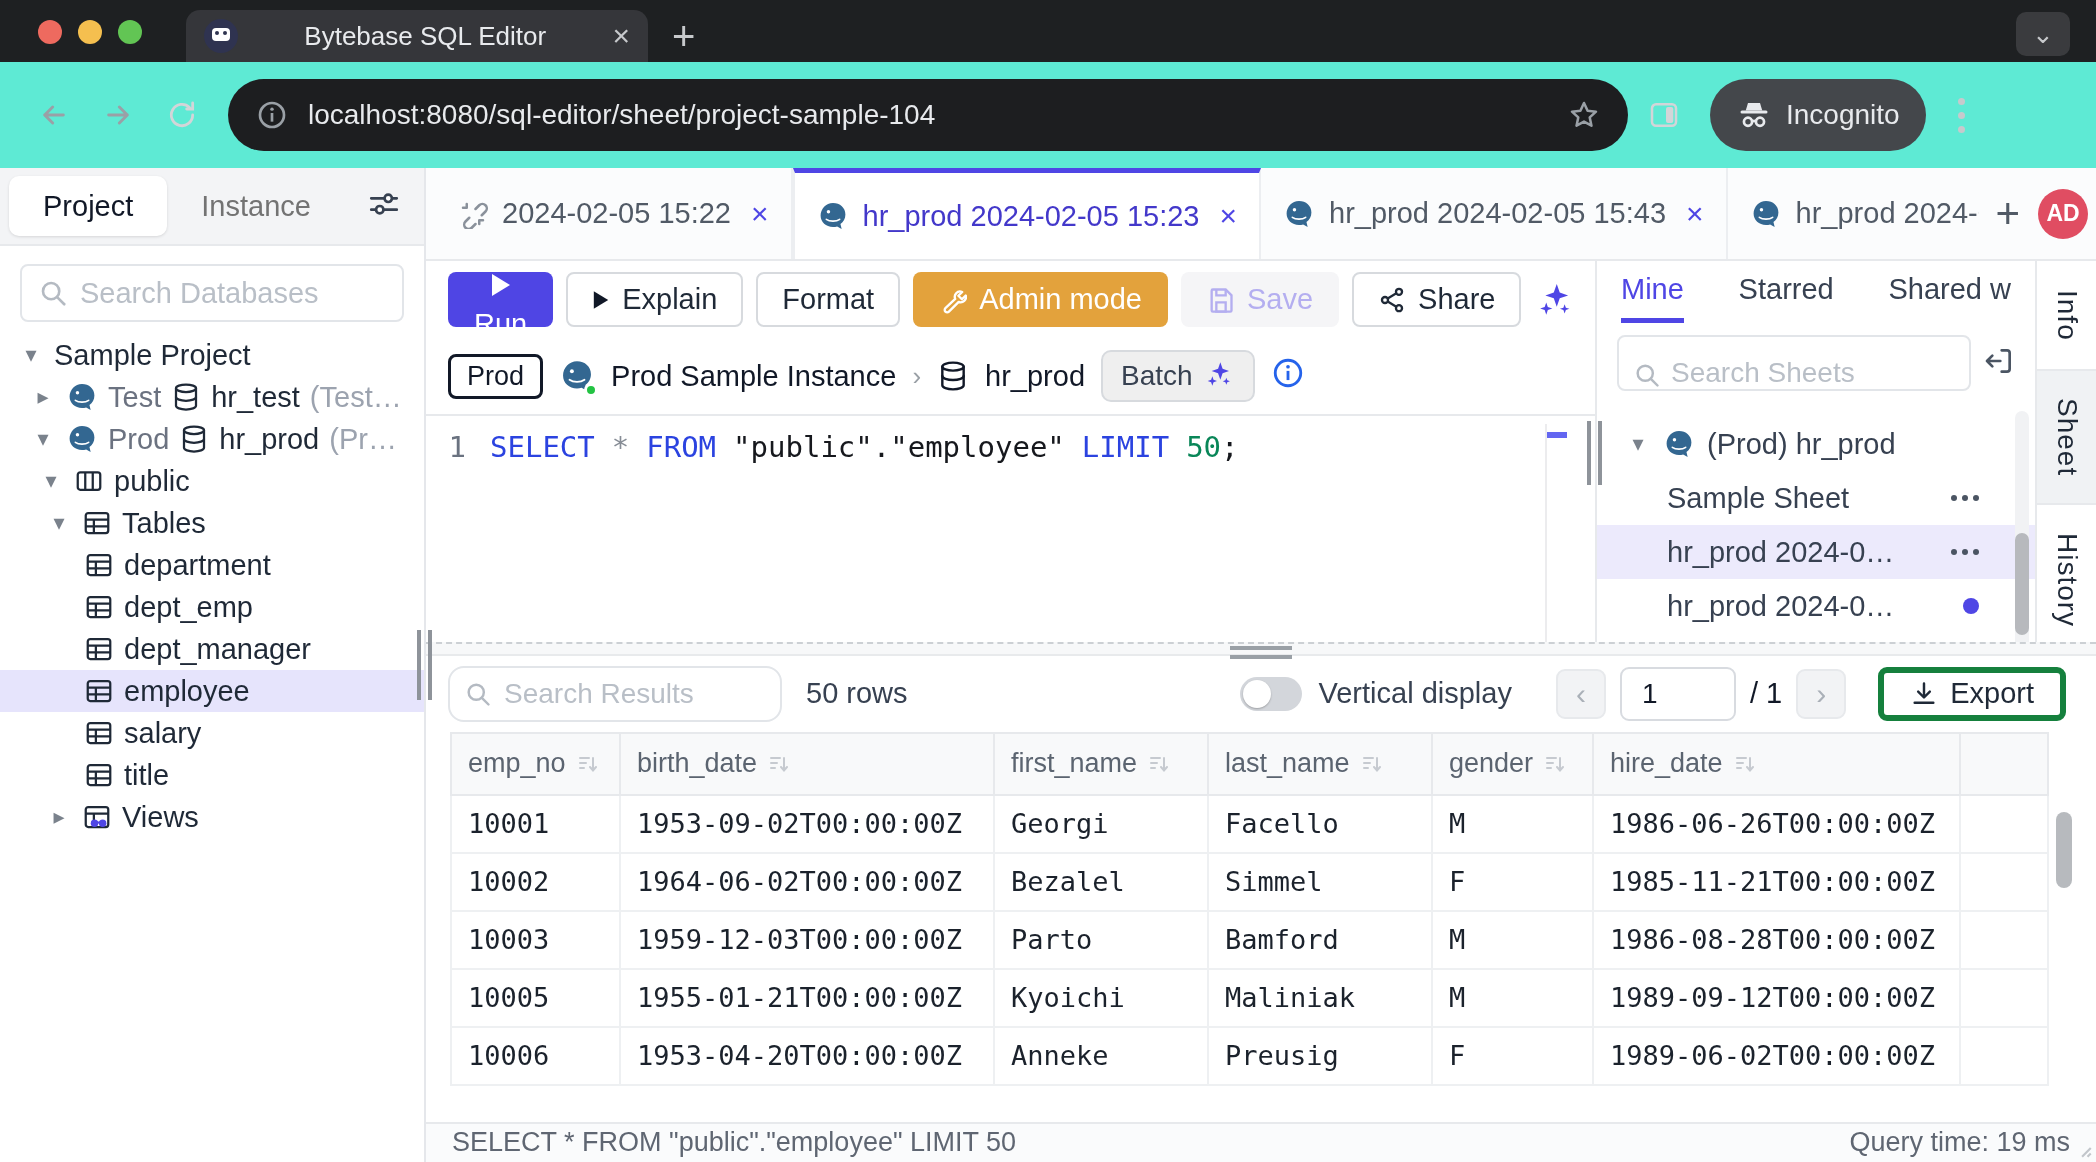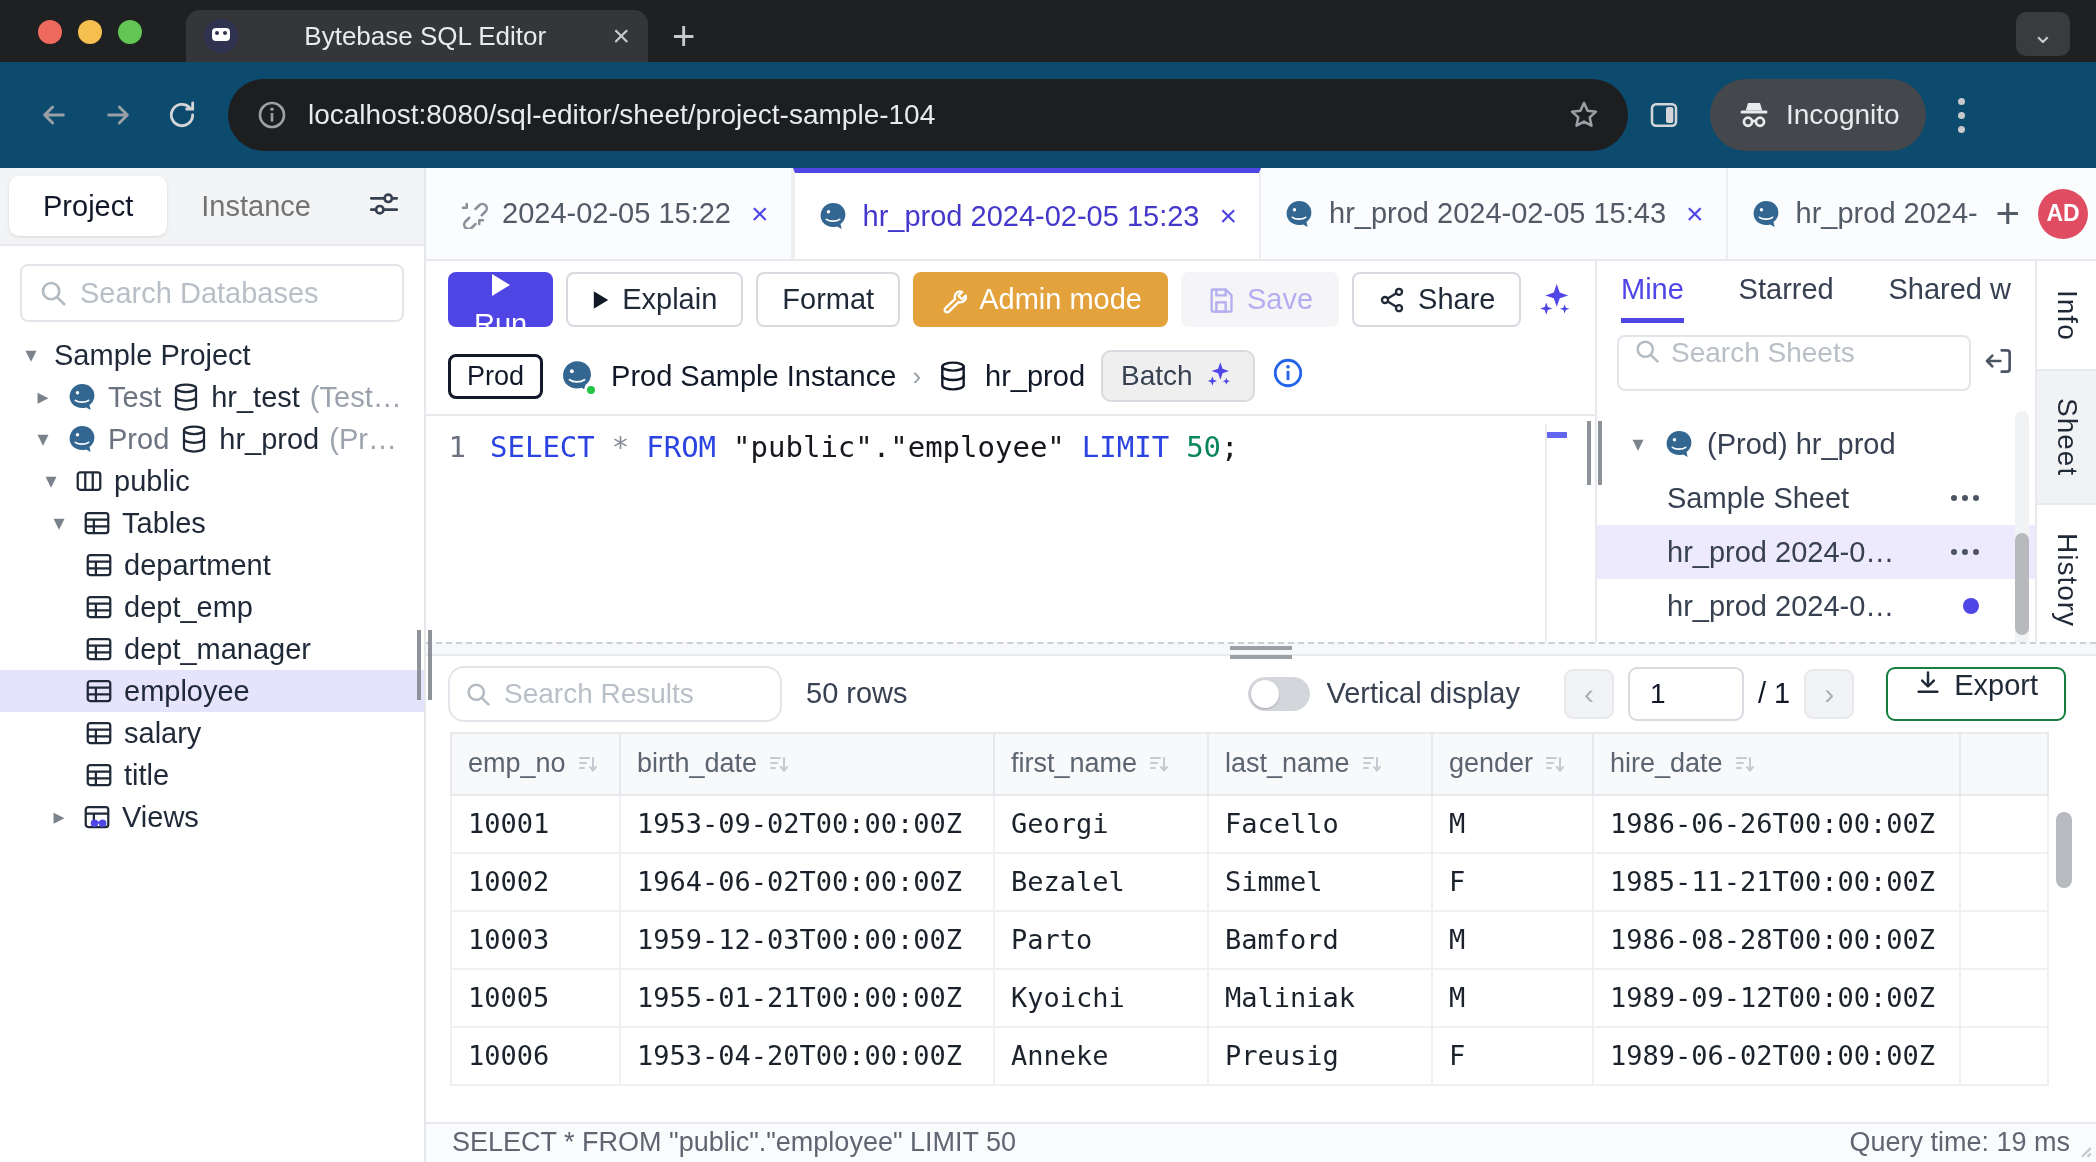--- a/index.html
+++ b/index.html
@@ -14,21 +14,21 @@
   .t-close{background:#ee6a5f}.t-min{background:#f5bf4f}.t-max{background:#62c554}
   .btab { position:absolute; left:186px; top:10px; width:462px; height:52px; background:#35363a;
           border-radius:14px 14px 0 0; display:flex; align-items:center; padding:0 18px; gap:14px; }
   .favicon { width:34px; height:34px; border-radius:50%; background:#2f3350; position:relative; flex:none; }
   .favicon i { position:absolute; left:8px; top:9px; width:18px; height:13px; background:#fff; border-radius:4px; }
   .favicon i:before { content:""; position:absolute; left:3px; top:3px; width:4px; height:4px; border-radius:50%; background:#2f3350; box-shadow:8px 0 0 #2f3350; }
   .btab .title { color:#e8eaed; font-size:26px; flex:1; white-space:nowrap; overflow:hidden; }
   .btab .x { color:#c7c9cc; font-size:30px; line-height:1; }
   .newtab { position:absolute; left:672px; top:16px; color:#c7c9cc; font-size:40px; font-weight:300; line-height:1; }
   .win-chevron { position:absolute; right:26px; top:12px; width:54px; height:44px; border-radius:10px; background:#3a3b3e; color:#c7c9cc; display:flex; align-items:center; justify-content:center; font-size:26px; }
-  .chrome-toolbar { height:106px; background:#0c4a6e; display:flex; align-items:center; padding:12px 26px; gap:8px; }
+  .chrome-toolbar { height:106px; background:#5eead4; display:flex; align-items:center; padding:12px 26px; gap:8px; }
   .navic { width:56px; height:56px; display:flex; align-items:center; justify-content:center; color:#9aa0a6; flex:none; }
   .navic svg { width:32px; height:32px; }
   .navic.light { color:#d3d5d8; }
   .urlbar { margin-left:10px; width:1400px; height:72px; background:#1d1e20; border-radius:36px; display:flex; align-items:center; padding:0 28px; gap:20px; }
   .urlbar .url { color:#e8eaed; font-size:28px; flex:1; white-space:nowrap; overflow:hidden; }
   .urlbar svg { width:32px; height:32px; color:#9aa0a6; flex:none; }
   .incog { margin-left:10px; height:72px; background:#44474b; border-radius:36px; display:flex; align-items:center; gap:14px; padding:0 26px; color:#e8eaed; font-size:28px; }
   .incog svg { width:36px; height:36px; color:#e8eaed; }
   .menu3 { margin-left:8px; display:flex; flex-direction:column; gap:7px; align-items:center; width:40px; }
   .menu3 i { width:7px; height:7px; border-radius:50%; background:#c7c9cc; }
@@ -99,21 +99,21 @@
   .minimap i { display:block; margin-top:8px; width:20px; height:6px; background:#6366f1; }
   .v-handle { position:absolute; right:494px; top:160px; display:flex; gap:7px; z-index:4; }
   .v-handle i { width:4px; height:64px; background:#8e939a; }
 
   
   .sheets { position:absolute; right:61px; top:0; bottom:0; width:440px; border-left:2px solid #e7e9ec; overflow:hidden; }
   .sh-tabs { height:62px; display:flex; align-items:flex-end; padding:0 24px; gap:0; justify-content:space-between; overflow:hidden; }
   .sh-tab { font-size:29px; color:#374151; padding-bottom:12px; border-bottom:5px solid transparent; white-space:nowrap; }
   .sh-tab.active { color:#4f46e5; border-bottom-color:#4f46e5; }
   .sh-search { margin:12px 20px 6px 20px; display:flex; align-items:center; gap:12px; }
-  .sh-search .box { flex:1; height:56px; border:2px solid #e2e5e9; border-radius:8px; display:flex; align-items:flex-start; padding:0 14px; gap:10px; }
+  .sh-search .box { flex:1; height:56px; border:2px solid #e2e5e9; border-radius:8px; display:flex; align-items:flex-end; padding:0 14px; gap:10px; }
   .sh-search .box svg { width:28px; height:28px; color:#b4bac2; flex:none; }
   .sh-search .box input { border:none; outline:none; font-size:28px; width:100%; color:#374151; font-family:"Liberation Sans",sans-serif;}
   .sh-search .box input::placeholder { color:#b9bfc7; }
   .collapse-ic { color:#4b5563; } .collapse-ic svg { width:32px; height:32px; }
   .sh-tree { padding-top:20px; font-size:29px; color:#374151; position:relative; height:250px; overflow:hidden; }
   .shrow { height:54px; display:flex; align-items:center; gap:12px; padding:0 56px 0 28px; white-space:nowrap; }
   .shrow.item { padding-left:70px; }
   .shrow.sel { background:#eceafc; }
   .shrow .right { margin-left:auto; }
   .dots3 { display:flex; gap:5px; } .dots3 i { width:6px; height:6px; border-radius:50%; background:#4b5563; }
@@ -140,21 +140,21 @@
   .res-search input::placeholder { color:#b9bfc7; }
   .rowcount { margin-left:24px; font-size:29px; color:#374151; }
   .toggle-group { margin-left:auto; display:flex; align-items:center; gap:16px; }
   .toggle { width:62px; height:34px; border-radius:17px; background:#d3d6db; position:relative; }
   .toggle i { position:absolute; left:3px; top:3px; width:28px; height:28px; border-radius:50%; background:#fff; box-shadow:0 1px 2px rgba(0,0,0,.25); }
   .tog-label { font-size:29px; color:#374151; }
   .pager { display:flex; align-items:center; gap:14px; margin-left:44px; }
   .pbtn { width:50px; height:50px; border-radius:9px; background:#f2f3f5; border:2px solid #e7e9ec; color:#aab0b8; font-size:30px; display:flex; align-items:center; justify-content:center; }
   .pinput { width:116px; height:54px; border:2px solid #d8dbe0; border-radius:9px; font-size:28px; padding-left:20px; color:#111827; outline:none; font-family:"Liberation Sans",sans-serif;}
   .ptotal { font-size:29px; color:#111827; }
-  .btn-export { margin-left:32px; height:54px; border:2px solid #15803d; border-radius:9px; background:#fff; display:flex; gap:12px; padding:0 26px; font-size:29px; color:#1f2937; }
+  .btn-export { margin-left:32px; height:54px; border:6px solid #15803d; border-radius:9px; background:#fff; display:flex; align-items:center; gap:12px; padding:0 26px; font-size:29px; color:#1f2937; }
   .btn-export svg { width:28px; height:28px; }
 
   .res-tablewrap { position:relative; height:390px; overflow:hidden; margin-left:24px; }
   table.res { border-collapse:collapse; table-layout:fixed; width:1597px; }
   table.res col.c0{width:169px} col.c1{width:374px} col.c2{width:214px} col.c3{width:224px} col.c4{width:161px} col.c5{width:367px} col.c6{width:88px}
   table.res th { height:62px; background:#f8f9fa; border:2px solid #e7e9ec; border-top:2px solid #e7e9ec; font-weight:normal; text-align:left; padding-left:16px; font-size:27px; color:#5b6470; }
   table.res th .hcell { display:flex; align-items:center; gap:10px; }
   table.res th svg { width:24px; height:24px; color:#c6cad0; flex:none; }
   table.res td { height:58px; border:2px solid #eef0f2; font-family:"DejaVu Sans Mono", monospace; font-size:27px; color:#1b222c; padding-left:16px; white-space:nowrap; overflow:hidden; }
   .res-scroll { position:absolute; right:24px; top:80px; width:16px; height:382px; }

